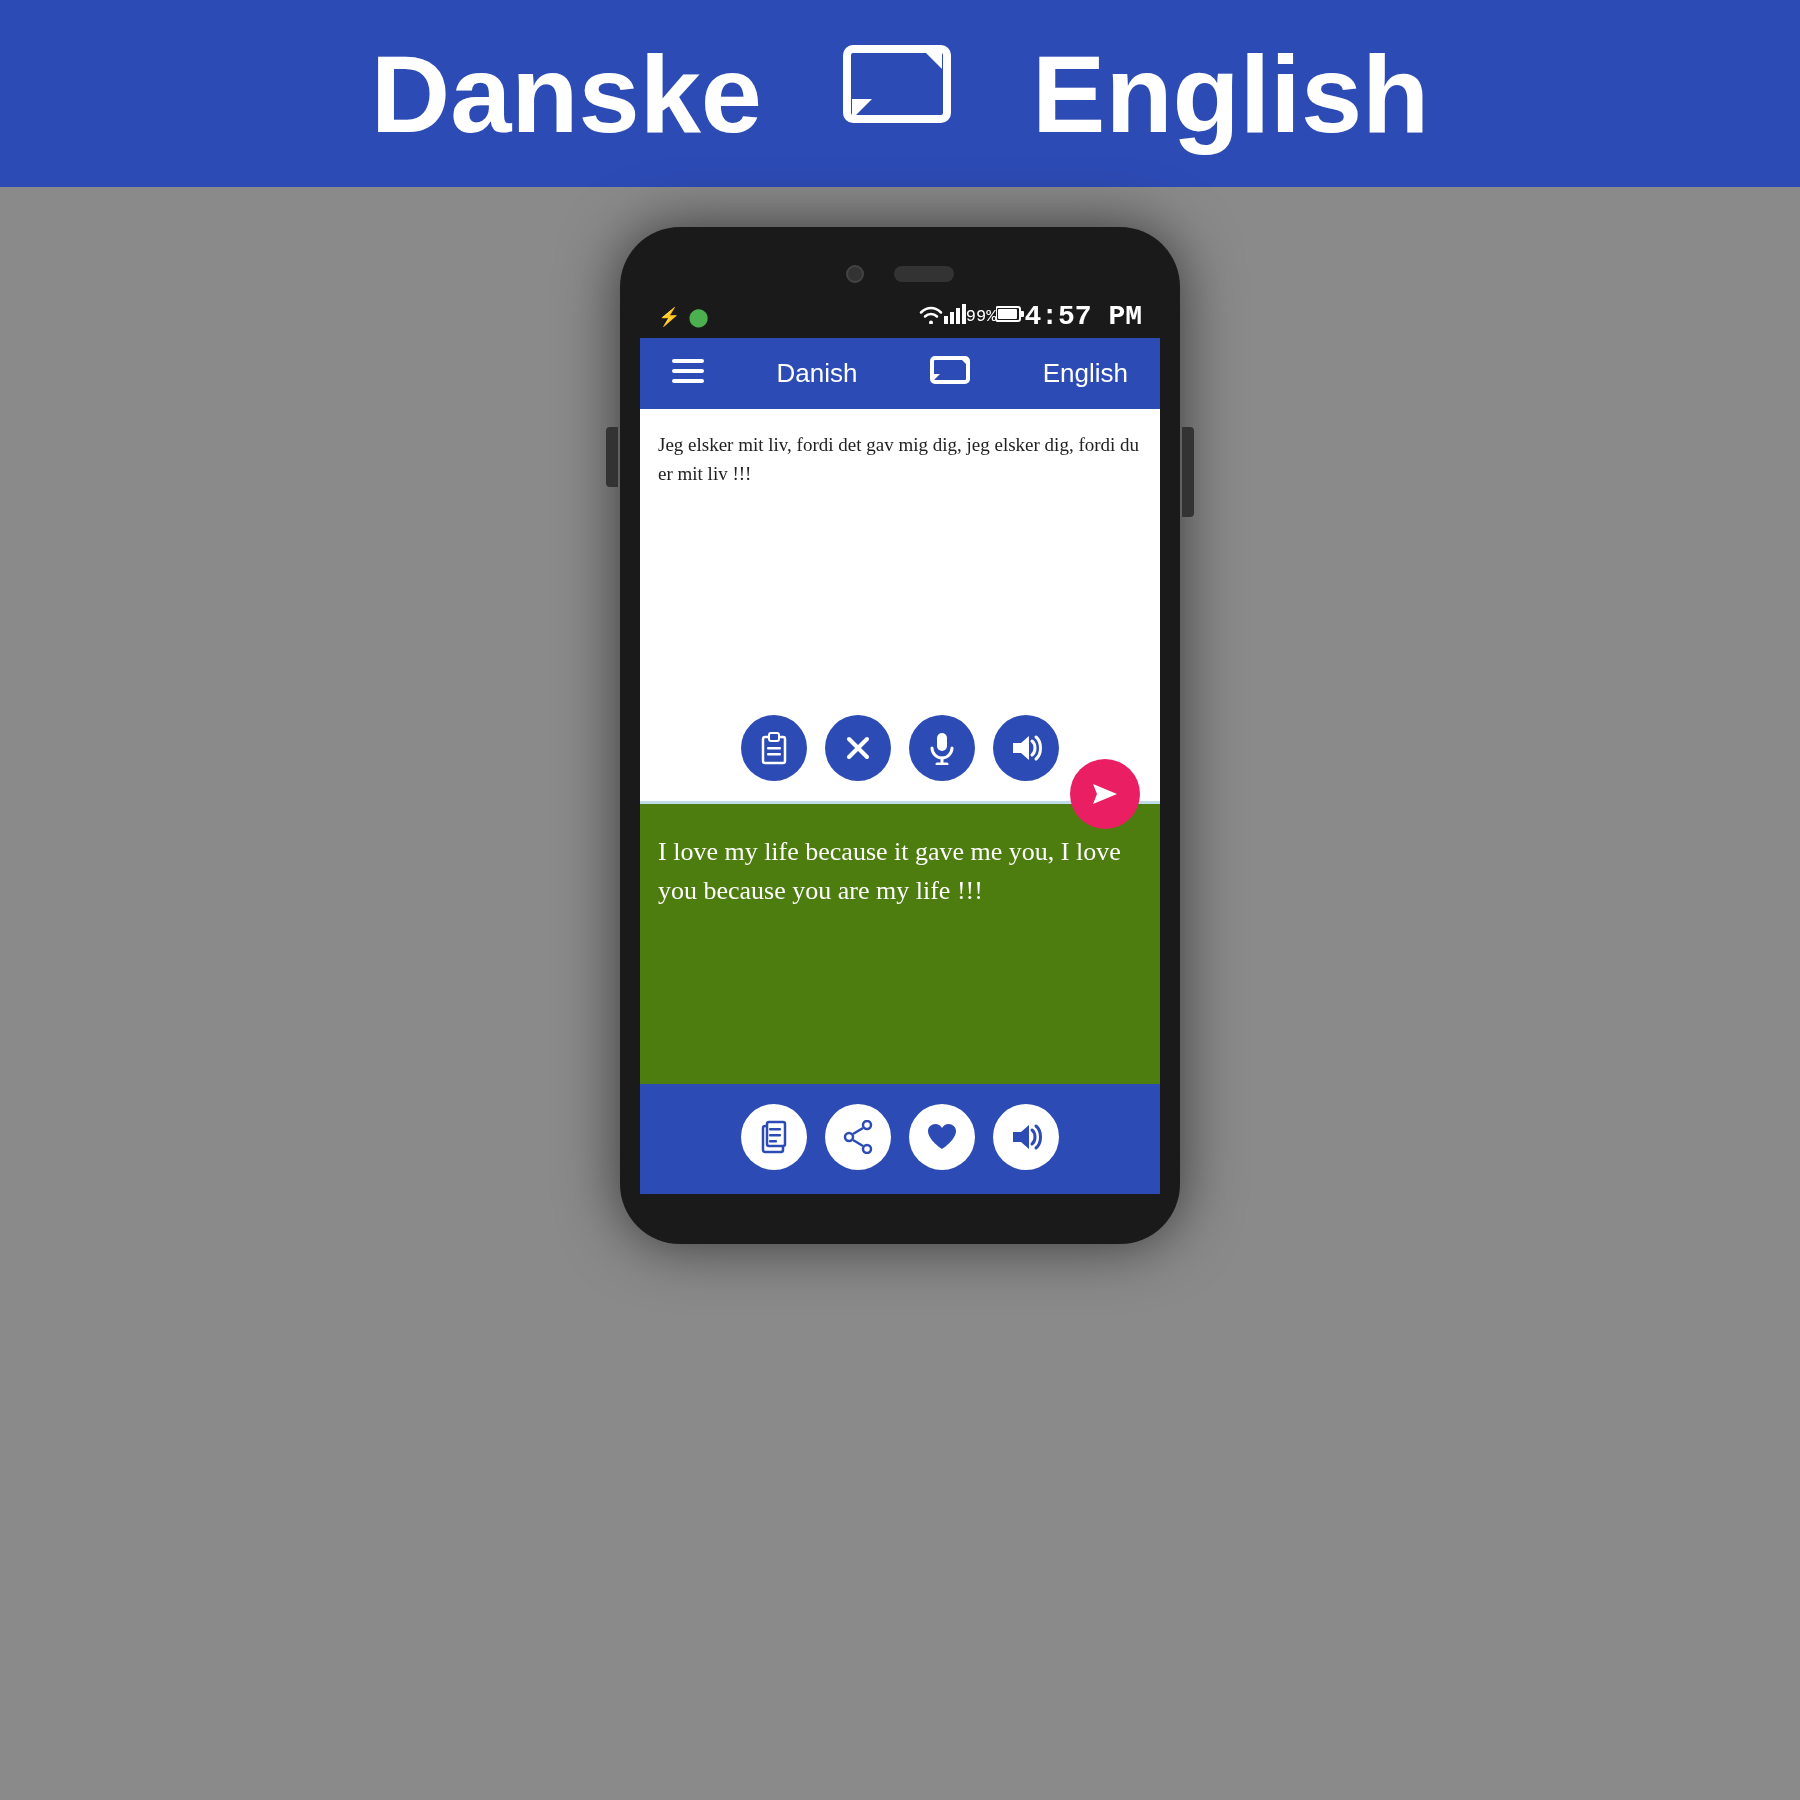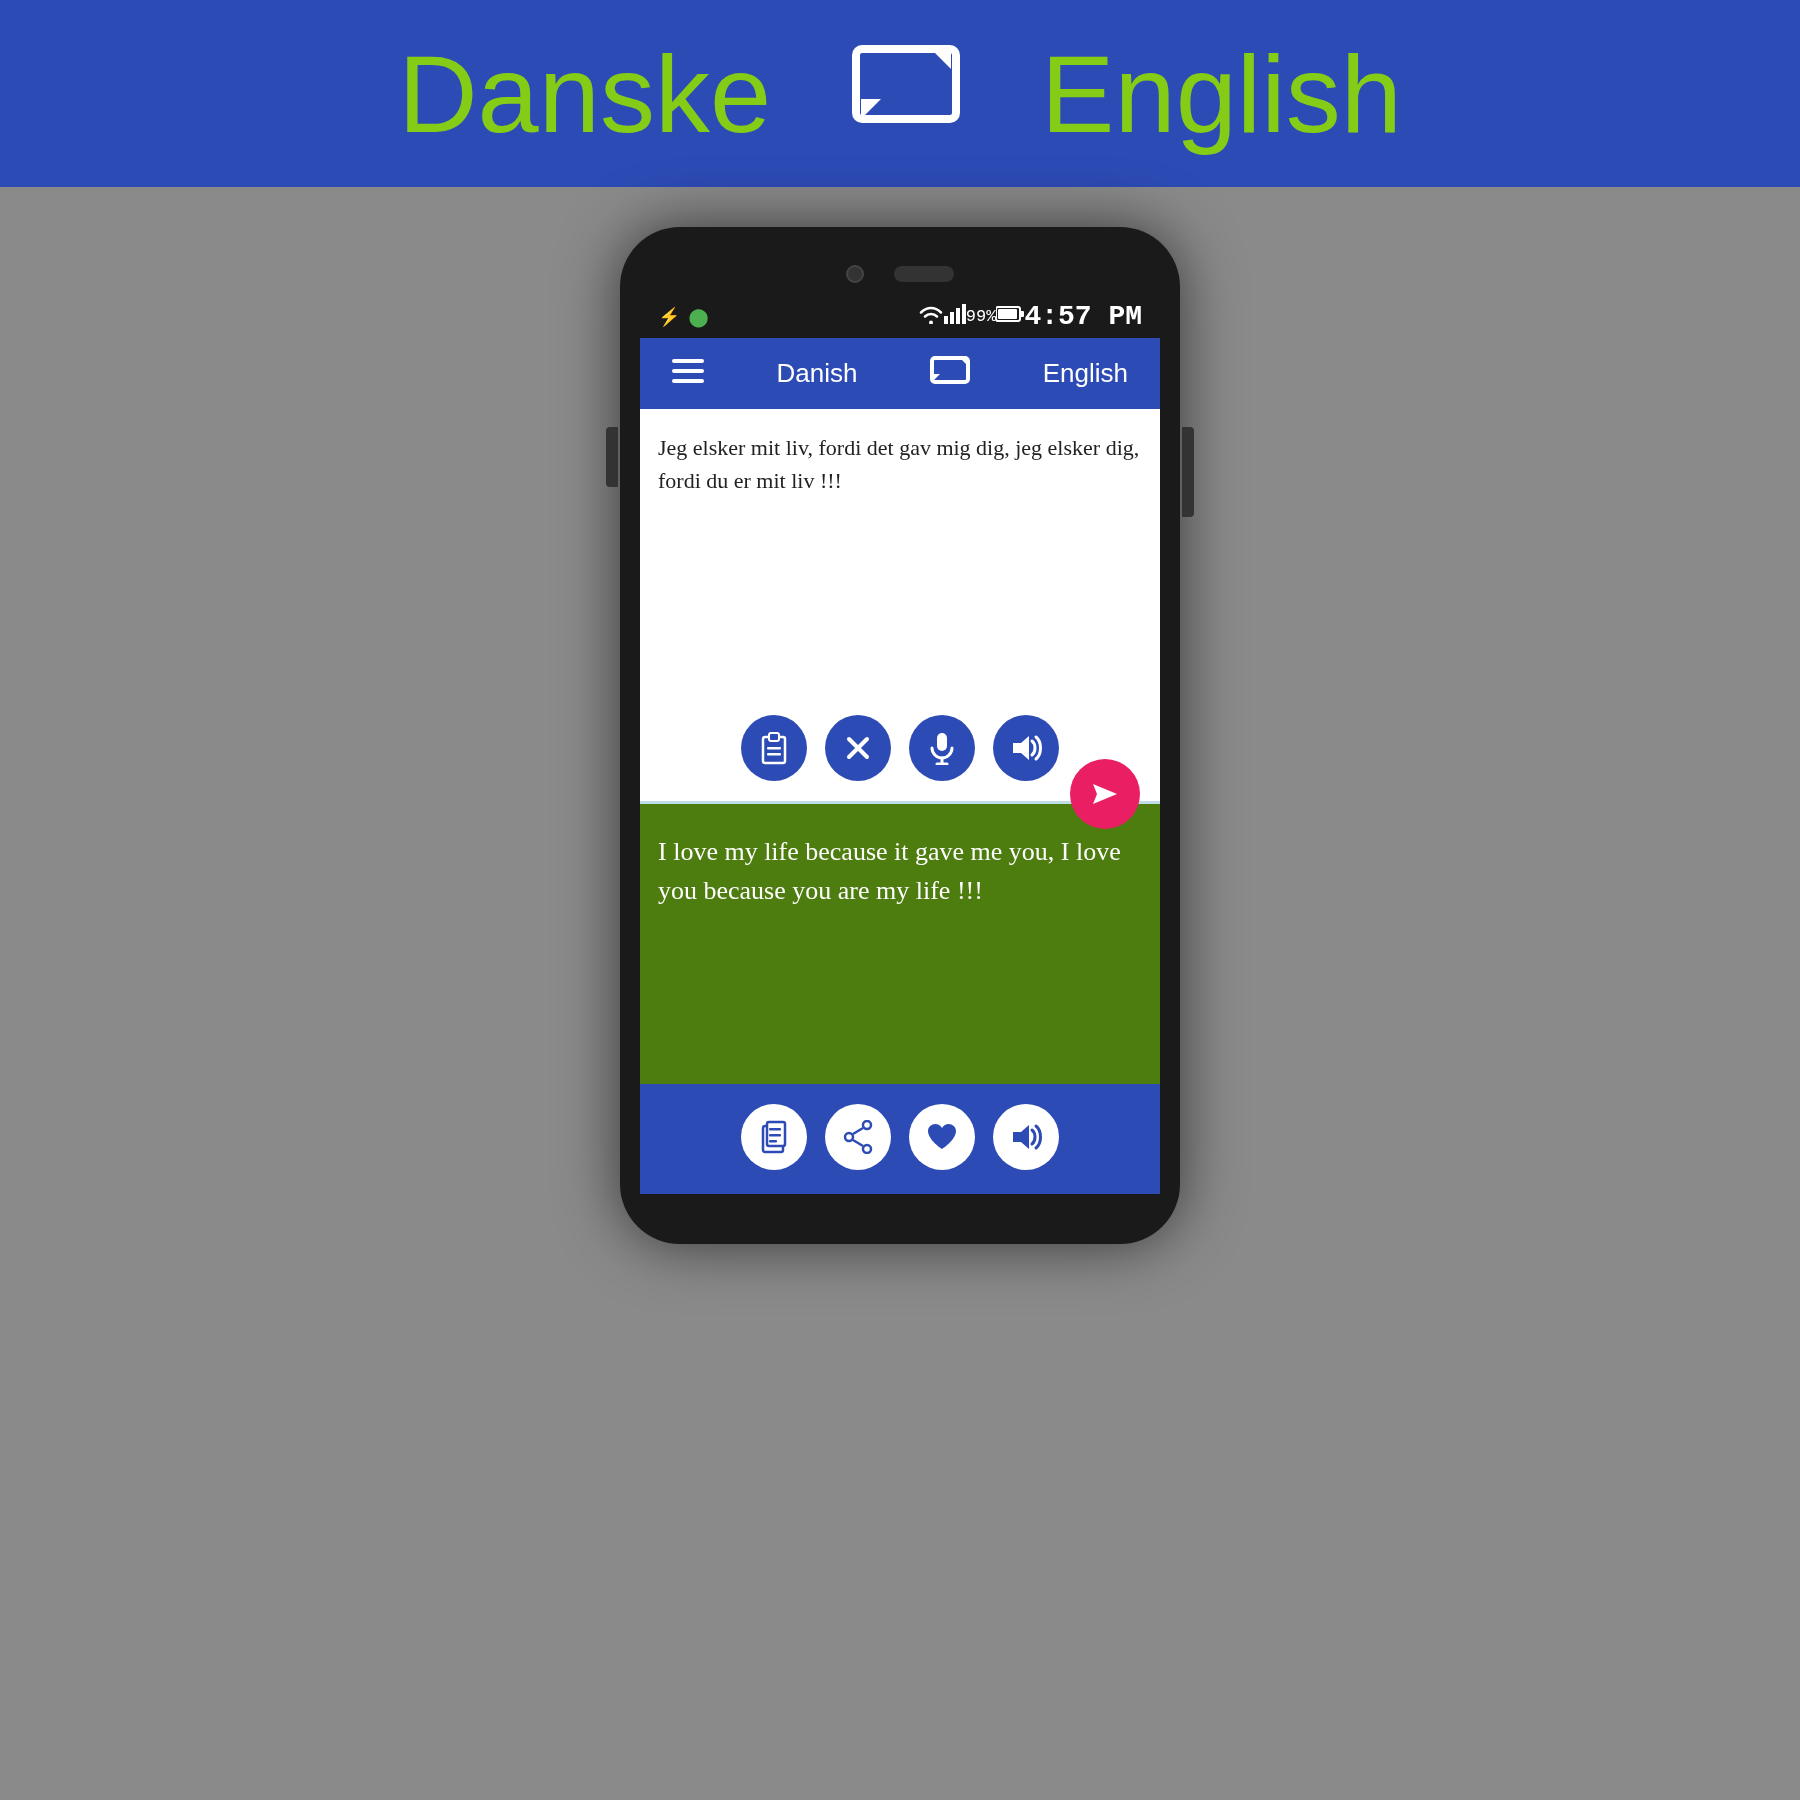--- a/index.html
+++ b/index.html
@@ -20,23 +20,23 @@
       width: 100%;
       background-color: #2d4bb5;
       display: flex;
       align-items: center;
       justify-content: center;
       padding: 30px 0;
       gap: 80px;
     }
 
     .banner-lang {
-      color: #84cc16;
+      color: #ffffff;
       font-size: 110px;
-      font-weight: normal;
+      font-weight: bold;
     }
 
     .banner-swap-icon {
       color: white;
       font-size: 90px;
     }
 
     
     .phone-wrapper {
       display: flex;
@@ -139,21 +139,21 @@
     
     .input-area {
       background: white;
       padding: 22px 18px 16px 18px;
       min-height: 290px;
       position: relative;
     }
 
     .input-text {
       font-family: 'Comic Sans MS', 'Chalkboard SE', cursive;
-      font-size: 22px;
+      font-size: 19px;
       color: #222;
       line-height: 1.5;
     }
 
     
     .input-buttons {
       background: white;
       display: flex;
       justify-content: center;
       gap: 18px;

